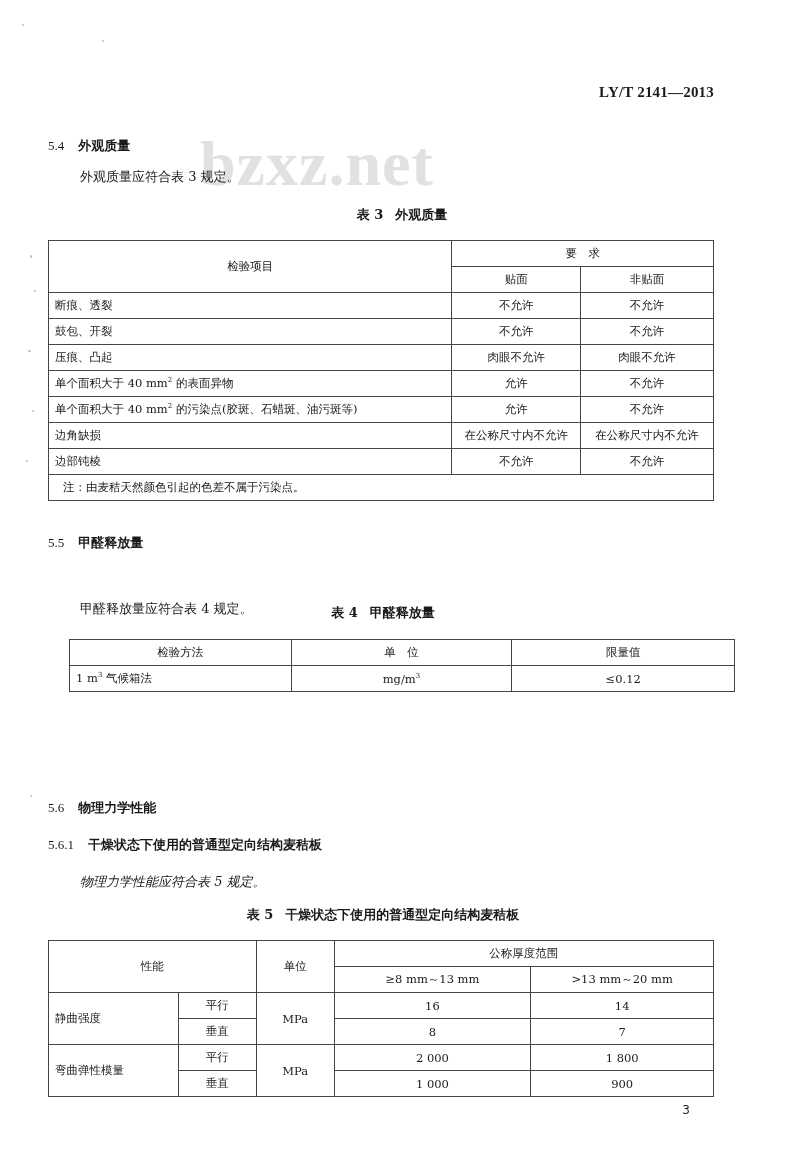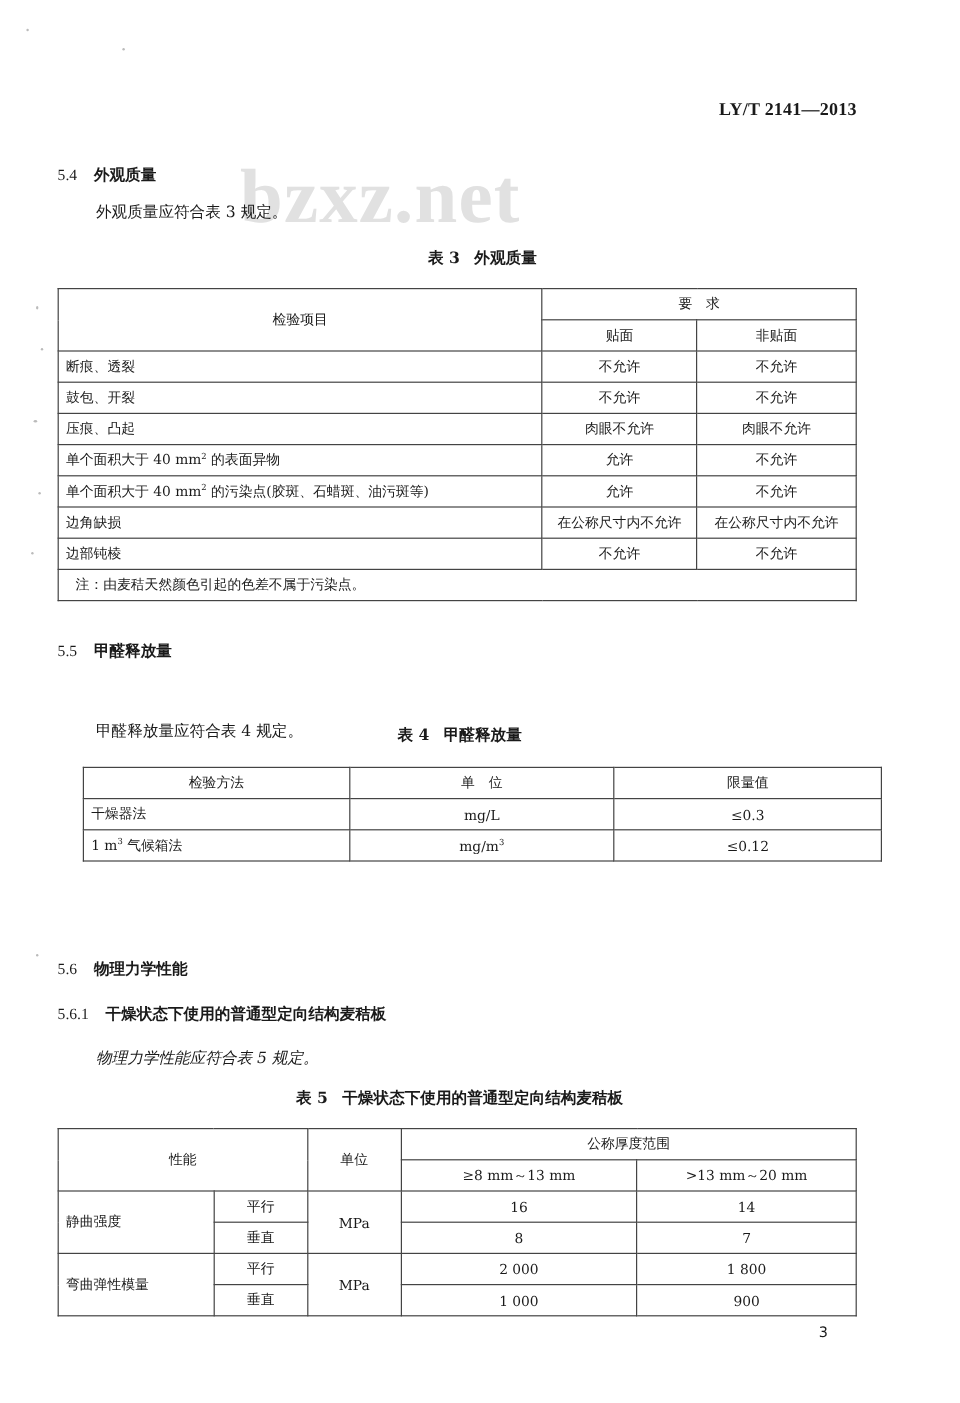--- a/index.html
+++ b/index.html
@@ -130,25 +130,20 @@
   <colgroup>
       <col style="width:222px">
       <col style="width:221px">
       <col style="width:223px">
     </colgroup>
   <tbody>
       <tr style="height:26px;">
     <td class="c">检验方法</td>
     <td class="c">单　位</td>
     <td class="c">限量值</td>
-  </tr>
-  <tr style="height:26px;">
-    <td class="l">干燥器法</td>
-    <td class="c">mg/L</td>
-    <td class="c">≤0.3</td>
   </tr>
   <tr style="height:26px;">
     <td class="l"><span>1 m</span><sup>3</sup><span> 气候箱法</span></td>
     <td class="c"><span>mg/m</span><sup>3</sup></td>
     <td class="c">≤0.12</td>
   </tr>
 </tbody>
   </table>
 
 <div class="abs heading" style="left:48px;top:799px;">

